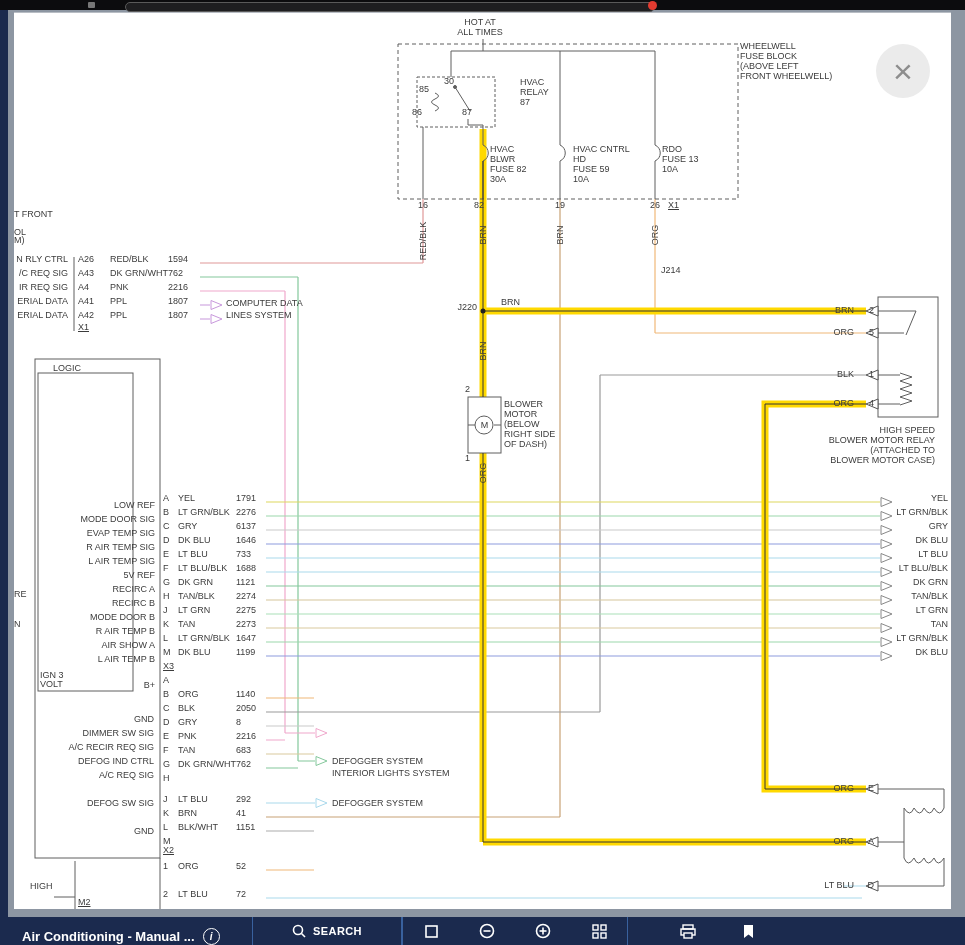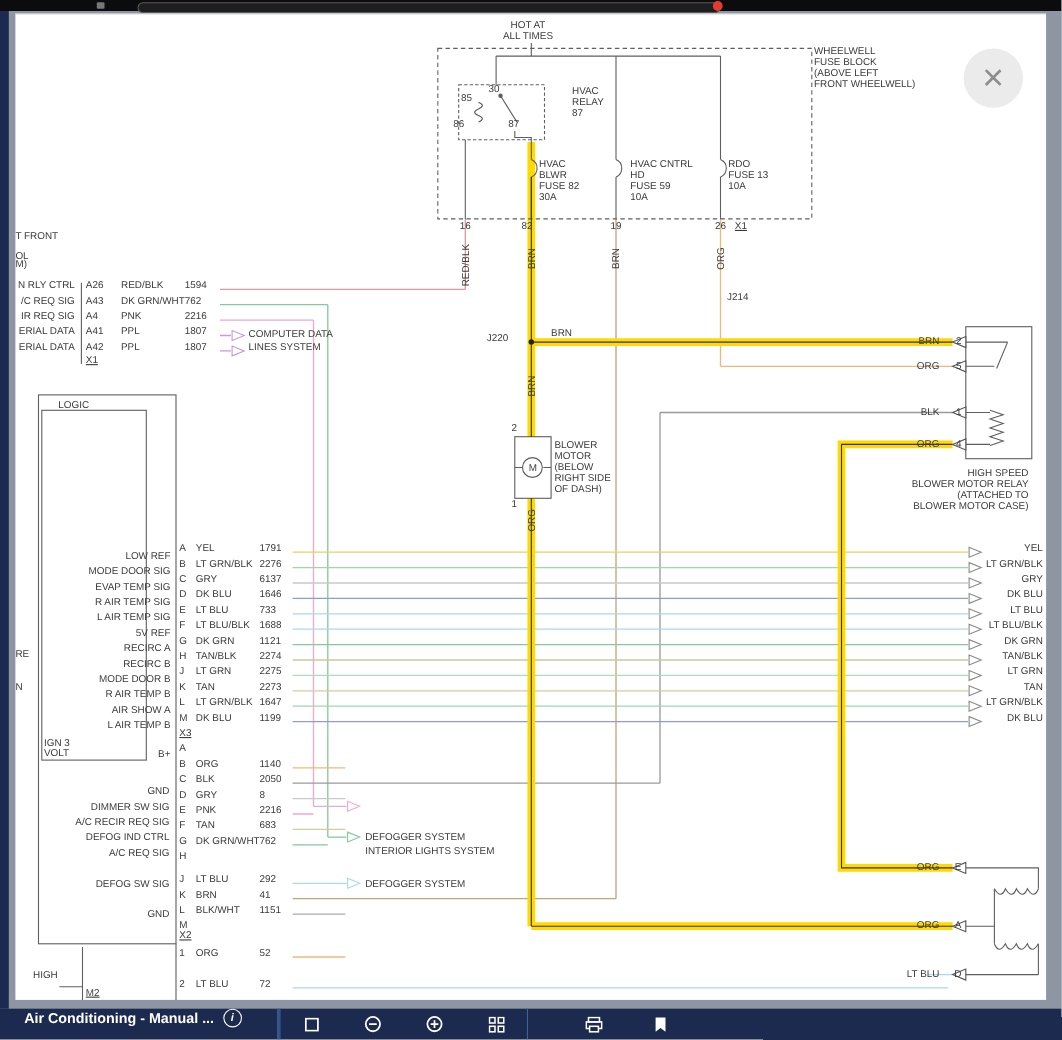--- a/index.html
+++ b/index.html
@@ -16,21 +16,21 @@
   .tr{text-align:right}
   .tc{text-align:center}
   .vt{transform:rotate(-90deg)}
   .ul{text-decoration:underline}
   .row{position:absolute;display:flex;font-size:9px;line-height:10px;color:#3b3b3b;white-space:nowrap}
   .row .p{width:15px}
   .row .c{width:58px}
   .lrow .p{width:32px}
   .lrow .c{width:58px}
   .close{position:absolute;left:876px;top:44px;width:54px;height:54px;border-radius:50%;background:#ebebeb;display:flex;align-items:center;justify-content:center;font-size:34px;color:#8d8d8d;cursor:pointer;z-index:5}
-  .toolbar{position:absolute;left:0;top:917px;width:965px;height:28px;background:#1b2a4e;display:flex;align-items:flex-start;color:#fff;z-index:6}
+  .toolbar{position:absolute;left:0;top:917px;width:965px;height:28px;background:#1b2a4e;display:flex;align-items:flex-end;color:#fff;z-index:6}
   .sep{width:1px;height:28px;background:#39619e;flex:0 0 auto}
   .tbtitle{display:flex;align-items:center;gap:8px;padding-left:22px;width:230px;flex:0 0 auto;font-weight:bold;font-size:13px}
   .info{width:15px;height:15px;border:1.5px solid #fff;border-radius:50%;display:flex;align-items:center;justify-content:center;font-size:10px;font-style:italic;flex:0 0 auto;cursor:pointer}
   .tbtn{background:none;border:none;color:#fff;display:flex;align-items:center;justify-content:center;gap:7px;font-family:"Liberation Sans",sans-serif;font-weight:bold;font-size:11px;letter-spacing:.4px;height:28px;cursor:pointer;flex:0 0 auto;padding:0}
   .tbtn svg{display:block}
 </style>
 </head>
 <body>
 
 <div class="stage">
@@ -171,21 +171,21 @@
     <div class="t tc" style="left:628px;top:187px;width:26px">26</div>
     <div class="t ul" style="left:654px;top:187px">X1</div>
 
     <div class="t tc vt" style="left:389px;top:223px;width:40px">RED/BLK</div>
     <div class="t tc vt" style="left:449px;top:217px;width:40px">BRN</div>
     <div class="t tc vt" style="left:526px;top:217px;width:40px">BRN</div>
     <div class="t tc vt" style="left:621px;top:217px;width:40px">ORG</div>
     <div class="t tc vt" style="left:449px;top:333px;width:40px">BRN</div>
     <div class="t tc vt" style="left:449px;top:455px;width:40px">ORG</div>
 
-    <div class="t tr" style="left:400px;top:289px;width:48px">J220</div>
+    <div class="t tr" style="left:415px;top:289px;width:48px">J220</div>
     <div class="t" style="left:487px;top:284px">BRN</div>
     <div class="t" style="left:647px;top:252px">J214</div>
 
     <div class="t" style="left:0;top:196px">T FRONT</div>
     <div class="t" style="left:0;top:214px">OL</div>
     <div class="t" style="left:0;top:222px">M)</div>
     <div class="t" style="left:0;top:576px">RE</div>
     <div class="t" style="left:0;top:606px">N</div>
 
     <div class="t tr" style="left:-46px;top:241px;width:100px">N RLY CTRL</div>
@@ -433,20 +433,29 @@
   <div class="close">
       <span>×</span>
     </div>
 
   <div class="toolbar">
     <div class="tbtitle">
       <span>Air Conditioning - Manual ...</span>
       <span class="info">i</span>
     </div>
     <div class="sep"></div>
+    <button class="tbtn" style="width:148px">
+      <span>
+          <svg width="14" height="14" viewBox="0 0 14 14" fill="none" stroke="#fff" stroke-width="1.6">
+            <circle cx="6" cy="6" r="4.5"></circle>
+            <line x1="9.5" y1="9.5" x2="13" y2="13"></line>
+          </svg>
+        </span>
+      <span>SEARCH</span>
+    </button>
     <div class="sep"></div>
     <div class="sep"></div>
     <button class="tbtn" style="width:56px">
         <span>
           <svg width="13" height="13" viewBox="0 0 13 13" fill="none" stroke="#fff" stroke-width="1.6">
             <rect x="1" y="1" width="11" height="11"></rect>
           </svg>
         </span>
       </button>
     <button class="tbtn" style="width:56px">

